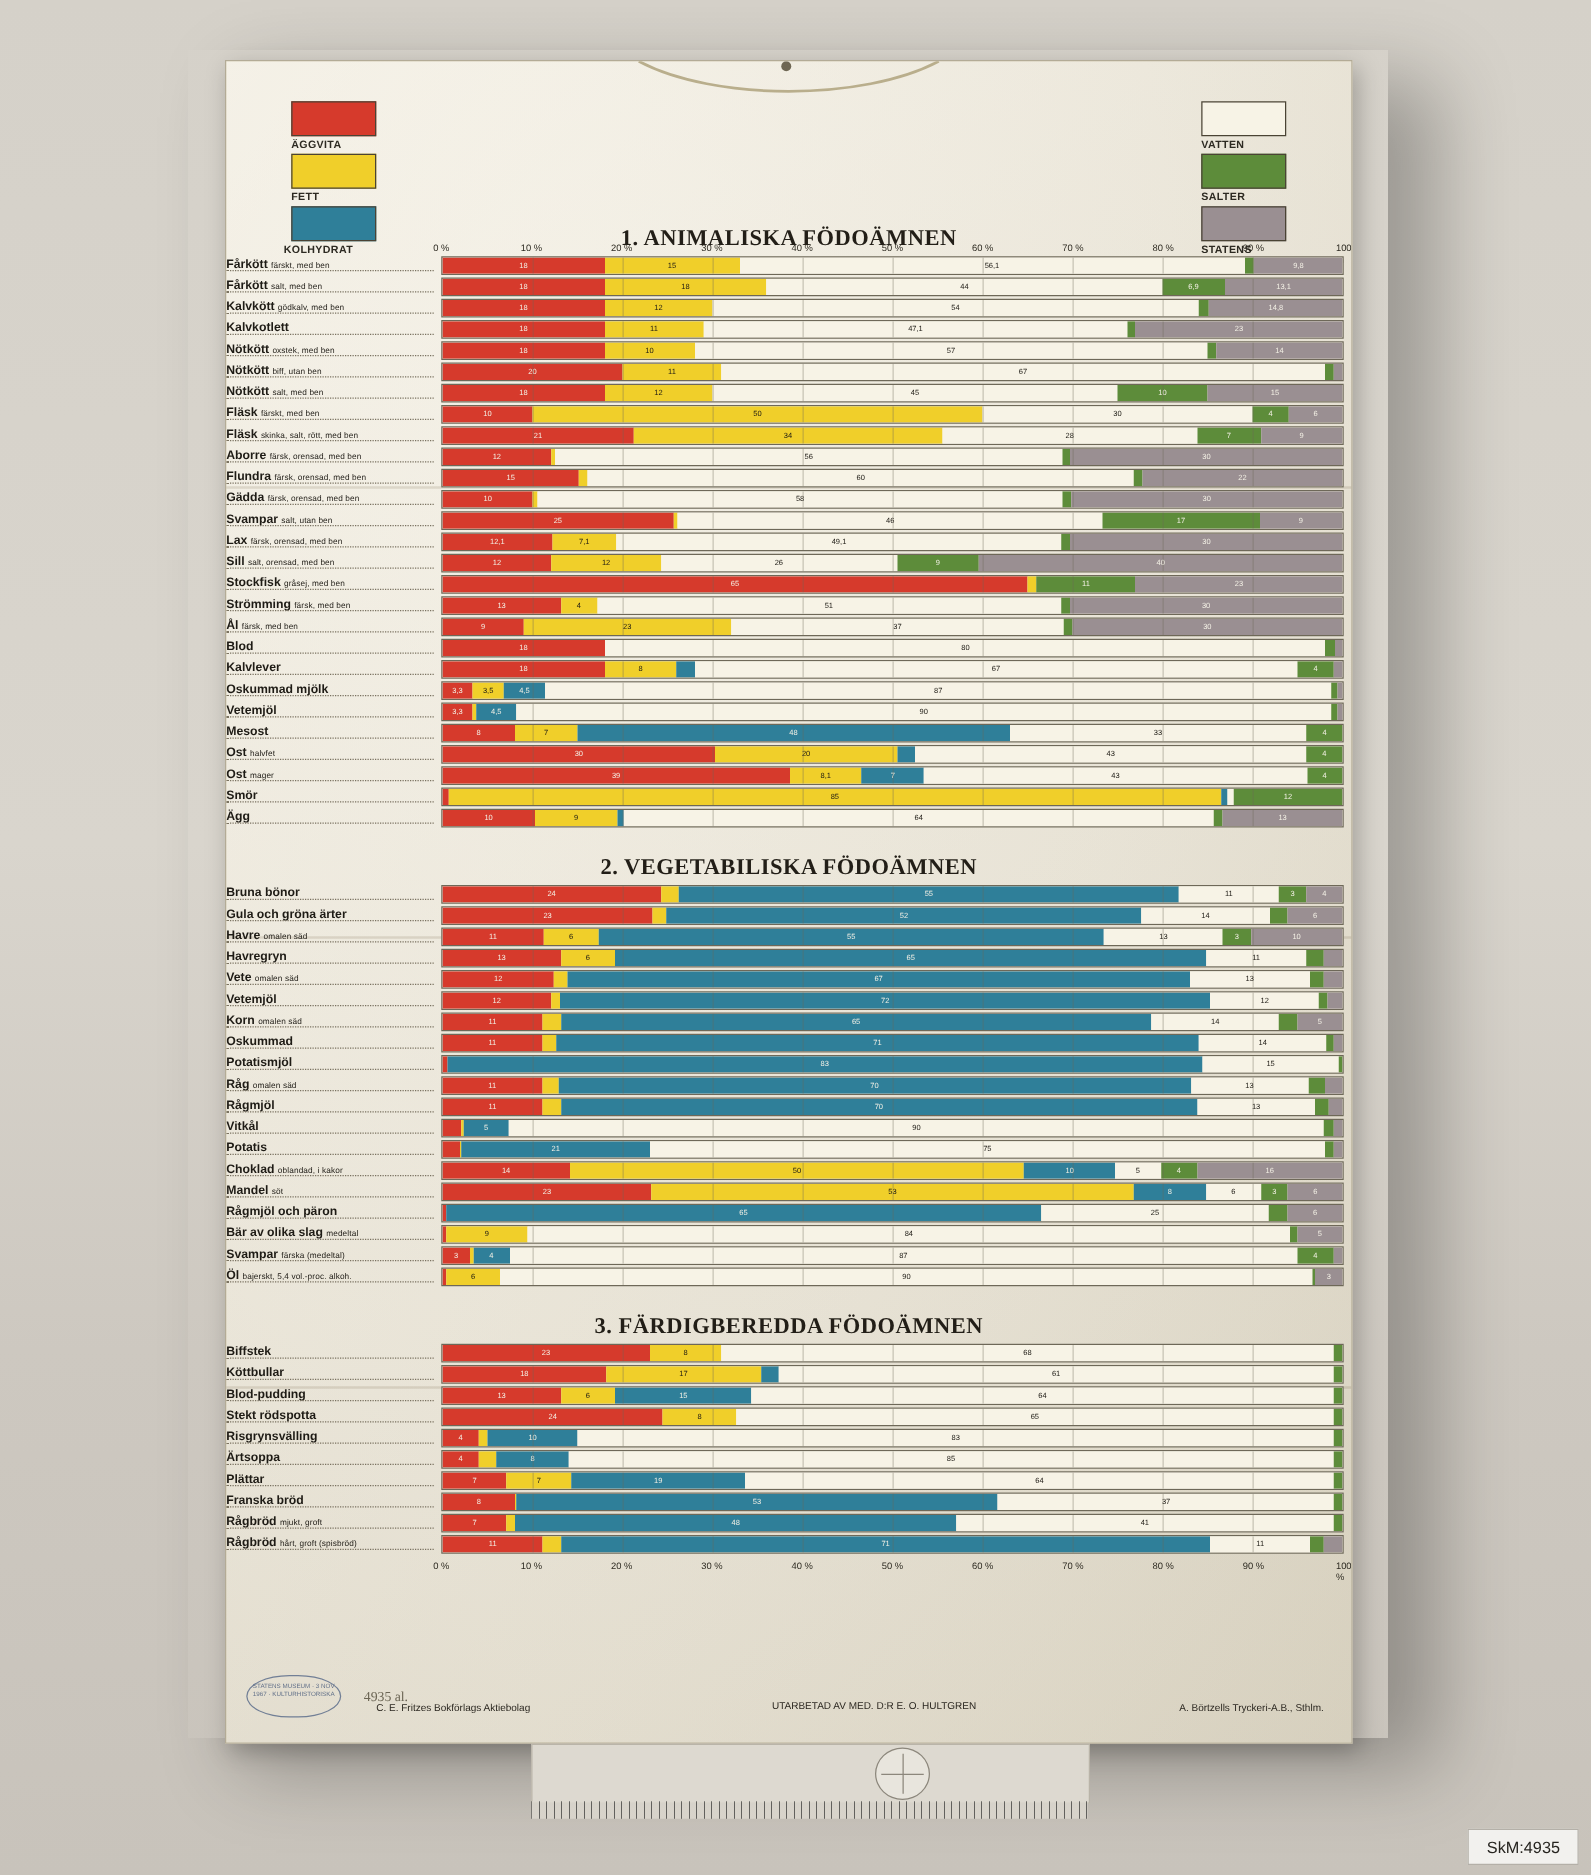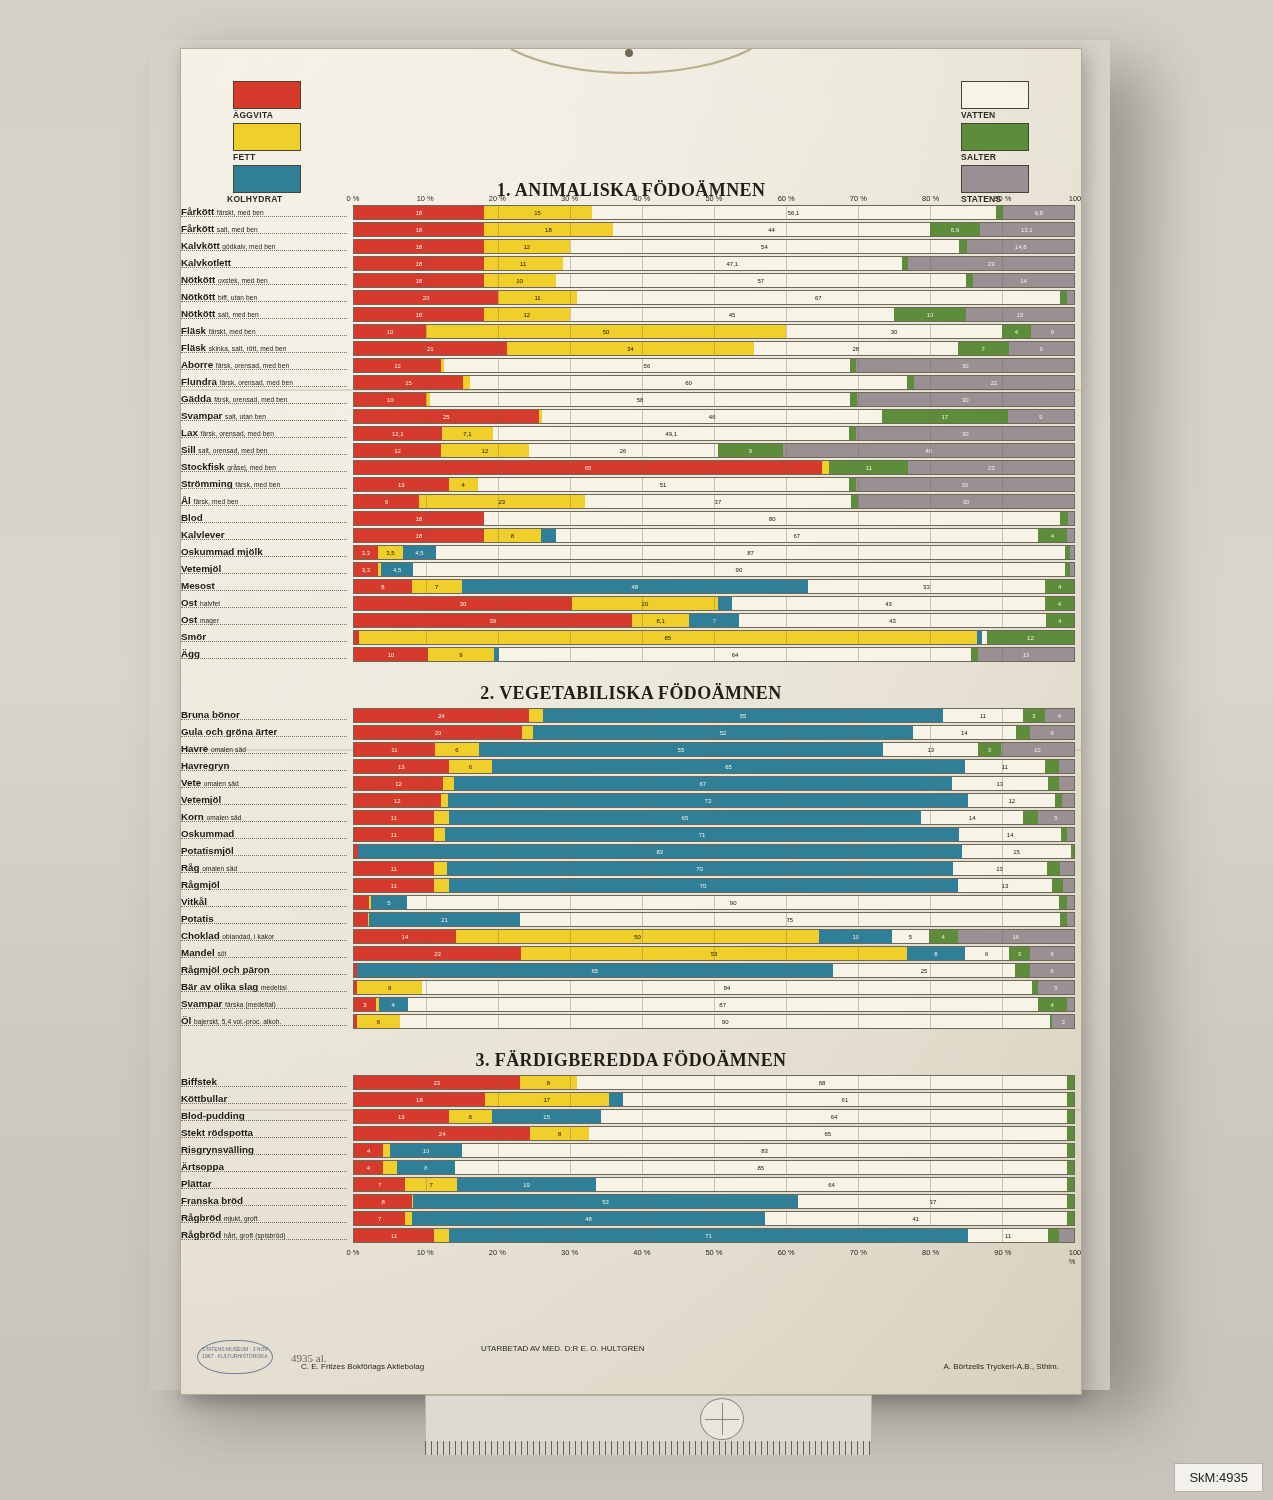--- a/index.html
+++ b/index.html
@@ -1620,21 +1620,21 @@
           <span style="left: 533px;">50 %</span>
           <span style="left: 605.2px;">60 %</span>
           <span style="left: 677.4px;">70 %</span>
           <span style="left: 749.6px;">80 %</span>
           <span style="left: 821.8px;">90 %</span>
           <span style="left: 894px;">100 %</span>
         </div>
       </div>
 
     <div id="footer">
-      <div class="fnote" style="left:300px;top:4px;width:300px;text-align:left">UTARBETAD AV MED. D:R E. O. HULTGREN</div>
+      <div class="fnote" style="left:300px;top:20px;width:300px;text-align:right">UTARBETAD AV MED. D:R E. O. HULTGREN</div>
       <div class="fnote" style="left:120px;top:22px">C. E. Fritzes Bokförlags Aktiebolag</div>
       <div class="fnote" style="right:22px;top:22px">A. Börtzells Tryckeri-A.B., Sthlm.</div>
     </div>
     <div id="stamp">STATENS MUSEUM · 3 NOV 1967 · KULTURHISTORISKA</div>
     <div class="pencil" style="left:110px;bottom:30px">4935 al.</div>
   </div>
 
   <div id="ruler"></div>
   <div id="tickstrip"></div>
   <div id="target"></div>

